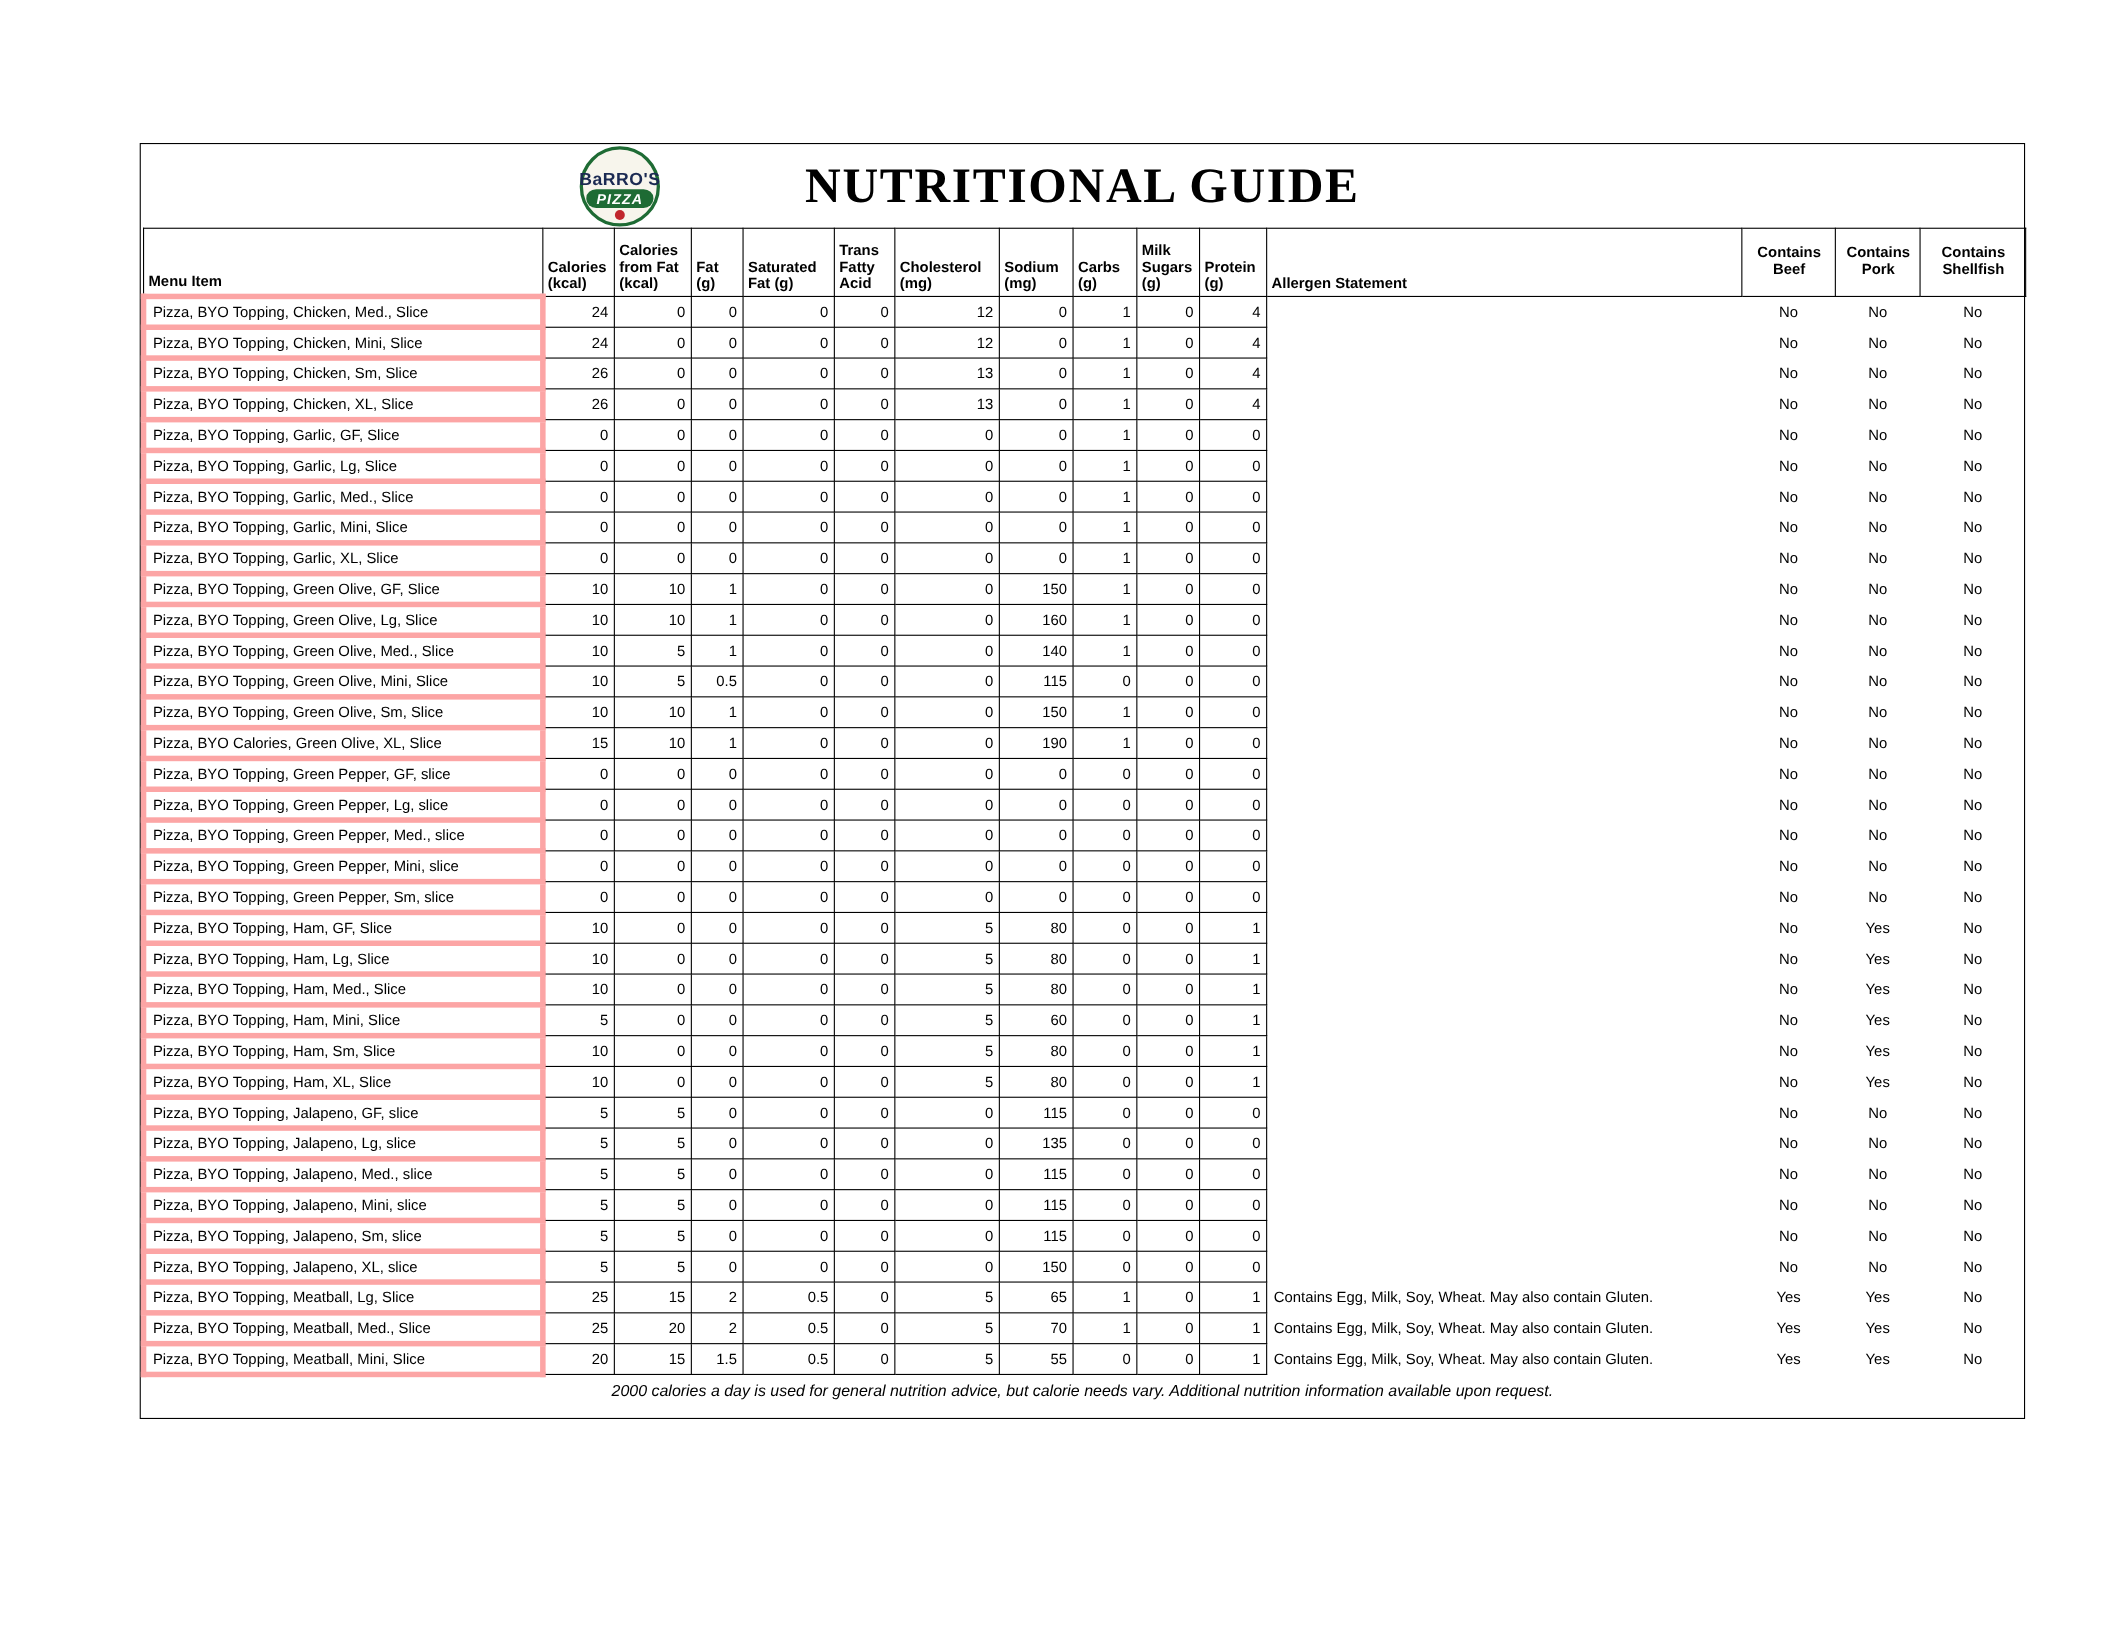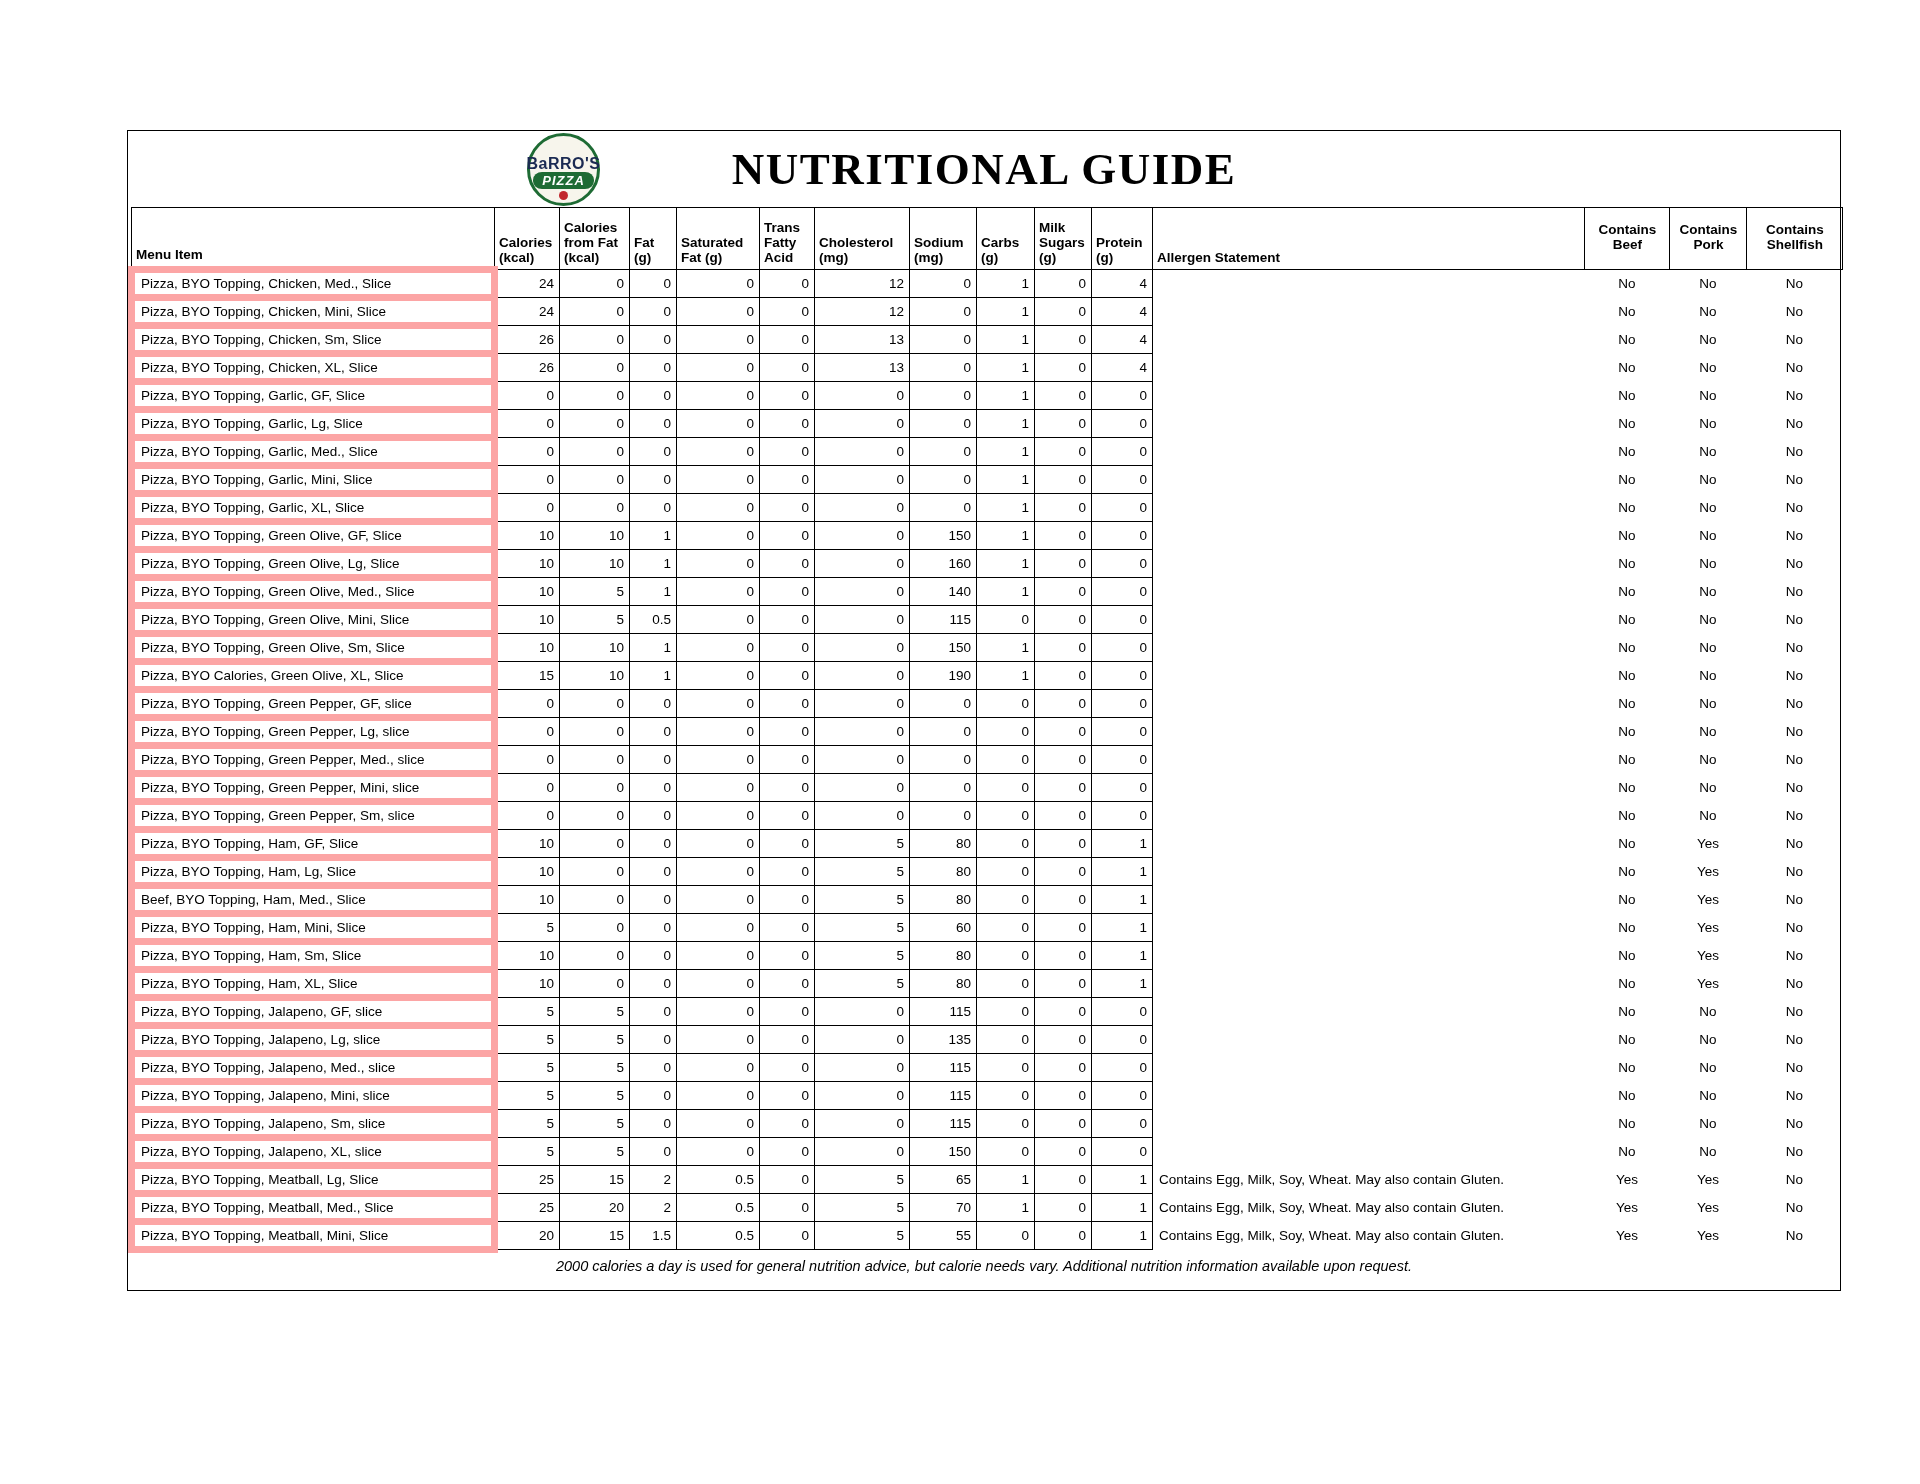--- a/index.html
+++ b/index.html
@@ -36,21 +36,21 @@
   col.c4{width:83px} col.c5{width:55px} col.c6{width:95px} col.c7{width:67px}
   col.c8{width:58px} col.c9{width:57px} col.c10{width:61px} col.c11{width:432px}
   col.c12{width:85px} col.c13{width:77px} col.c14{width:96px}
   th {
     border:1px solid #000; font-weight:bold; font-size:13.5px; line-height:1.1;
     vertical-align:bottom; text-align:left; padding:2px 3px 3px 4px;
     white-space:pre-line; height:62px; overflow:hidden;
   }
   th.center { text-align:center; vertical-align:middle; }
   td { font-size:13.5px; height:28px; padding:0 4px; overflow:hidden; white-space:nowrap; }
-  td.item     { border:7px solid #fca5a5; text-align:left;  padding-left:6px; }
+  td.item     { border:5px solid #fca5a5; text-align:left;  padding-left:6px; }
   td.num      { border:1px solid #000; text-align:right; padding-right:5px; }
   td.allergen { border:none; text-align:left; padding-left:6px; }
   td.contains { border:none; text-align:center; }
   
   .footer-notes { padding:3px 10px 13px; text-align:center; font-style:italic; font-size:14.5px; }
   .footer-notes div { line-height:21px; }
 </style>
 </head>
 <body>
 
@@ -486,21 +486,21 @@
           <td class="num">80</td>
           <td class="num">0</td>
           <td class="num">0</td>
           <td class="num">1</td>
           <td class="allergen"></td>
           <td class="contains">No</td>
           <td class="contains">Yes</td>
           <td class="contains">No</td>
         </tr>
         <tr>
-          <td class="item">Beef, BYO Topping, Ham, Med., Slice</td>
+          <td class="item">Pizza, BYO Topping, Ham, Med., Slice</td>
           <td class="num">10</td>
           <td class="num">0</td>
           <td class="num">0</td>
           <td class="num">0</td>
           <td class="num">0</td>
           <td class="num">5</td>
           <td class="num">80</td>
           <td class="num">0</td>
           <td class="num">0</td>
           <td class="num">1</td>

